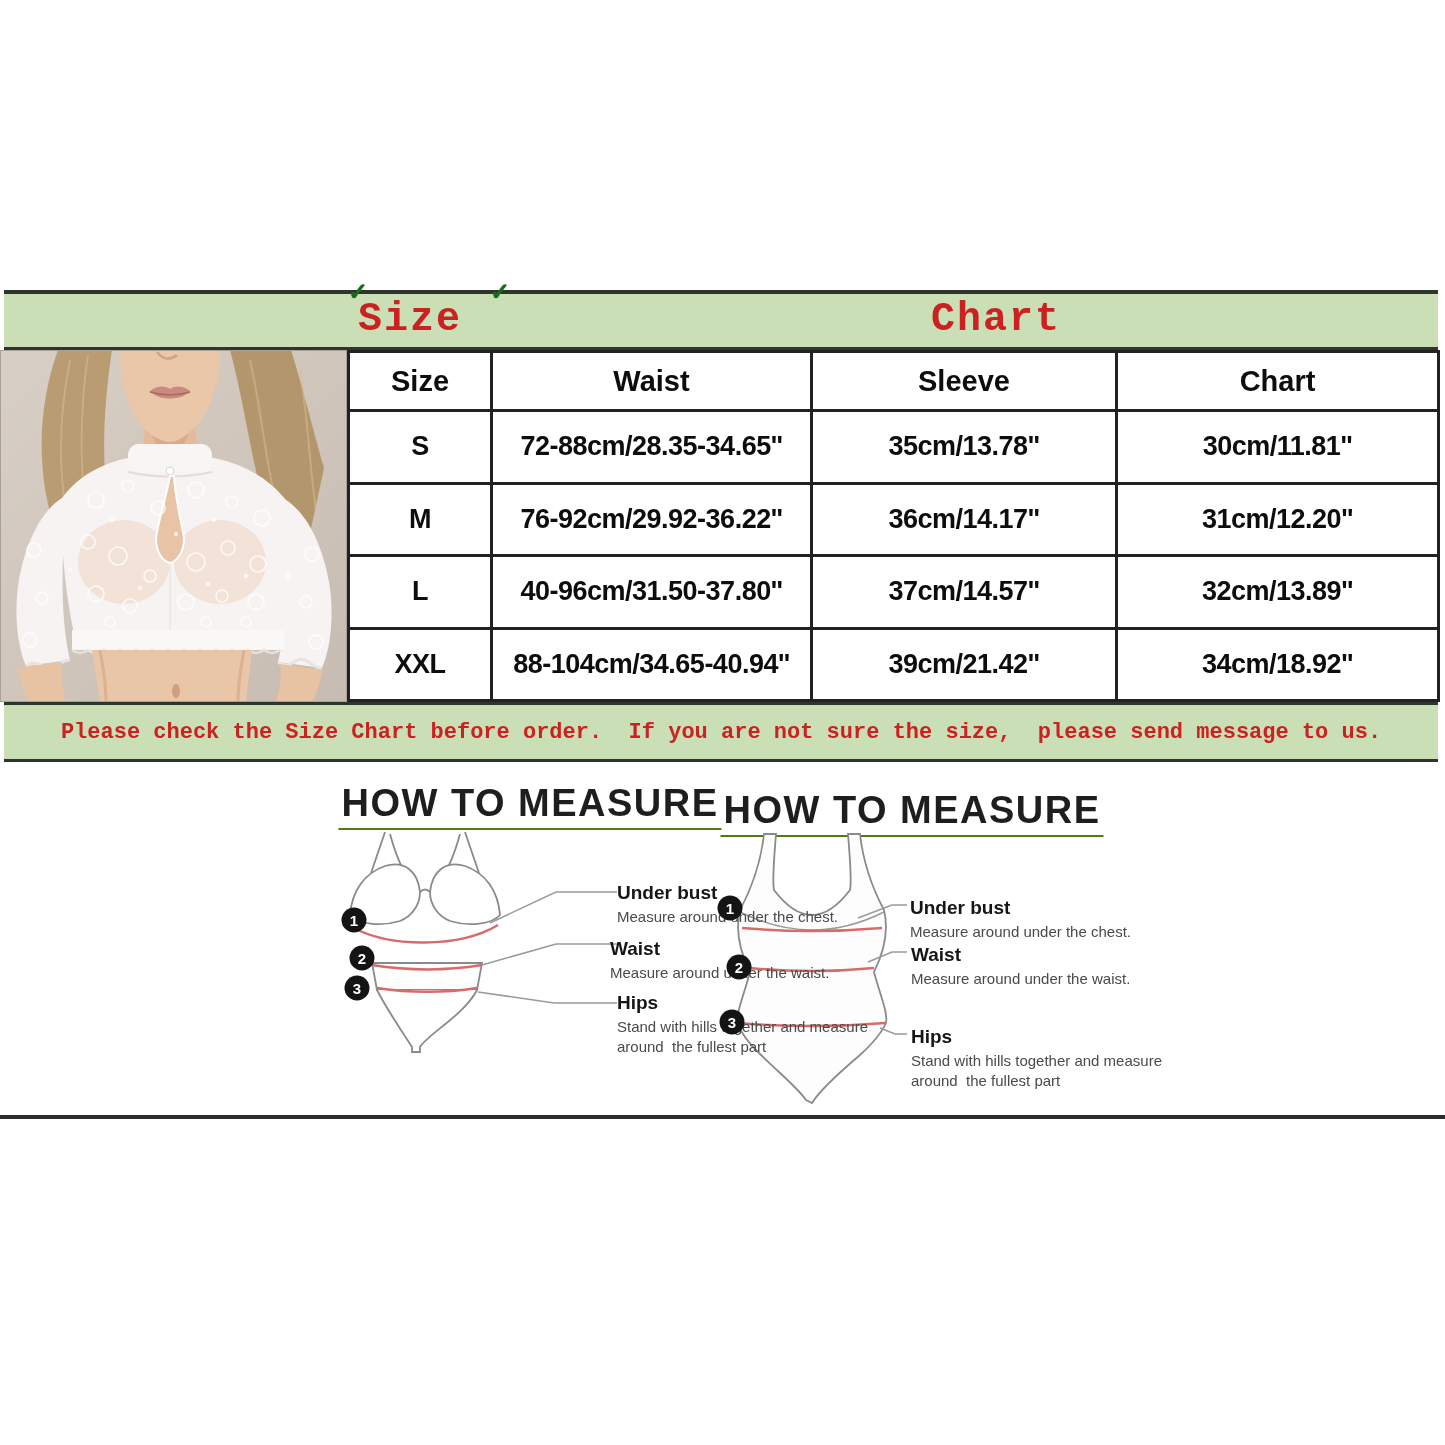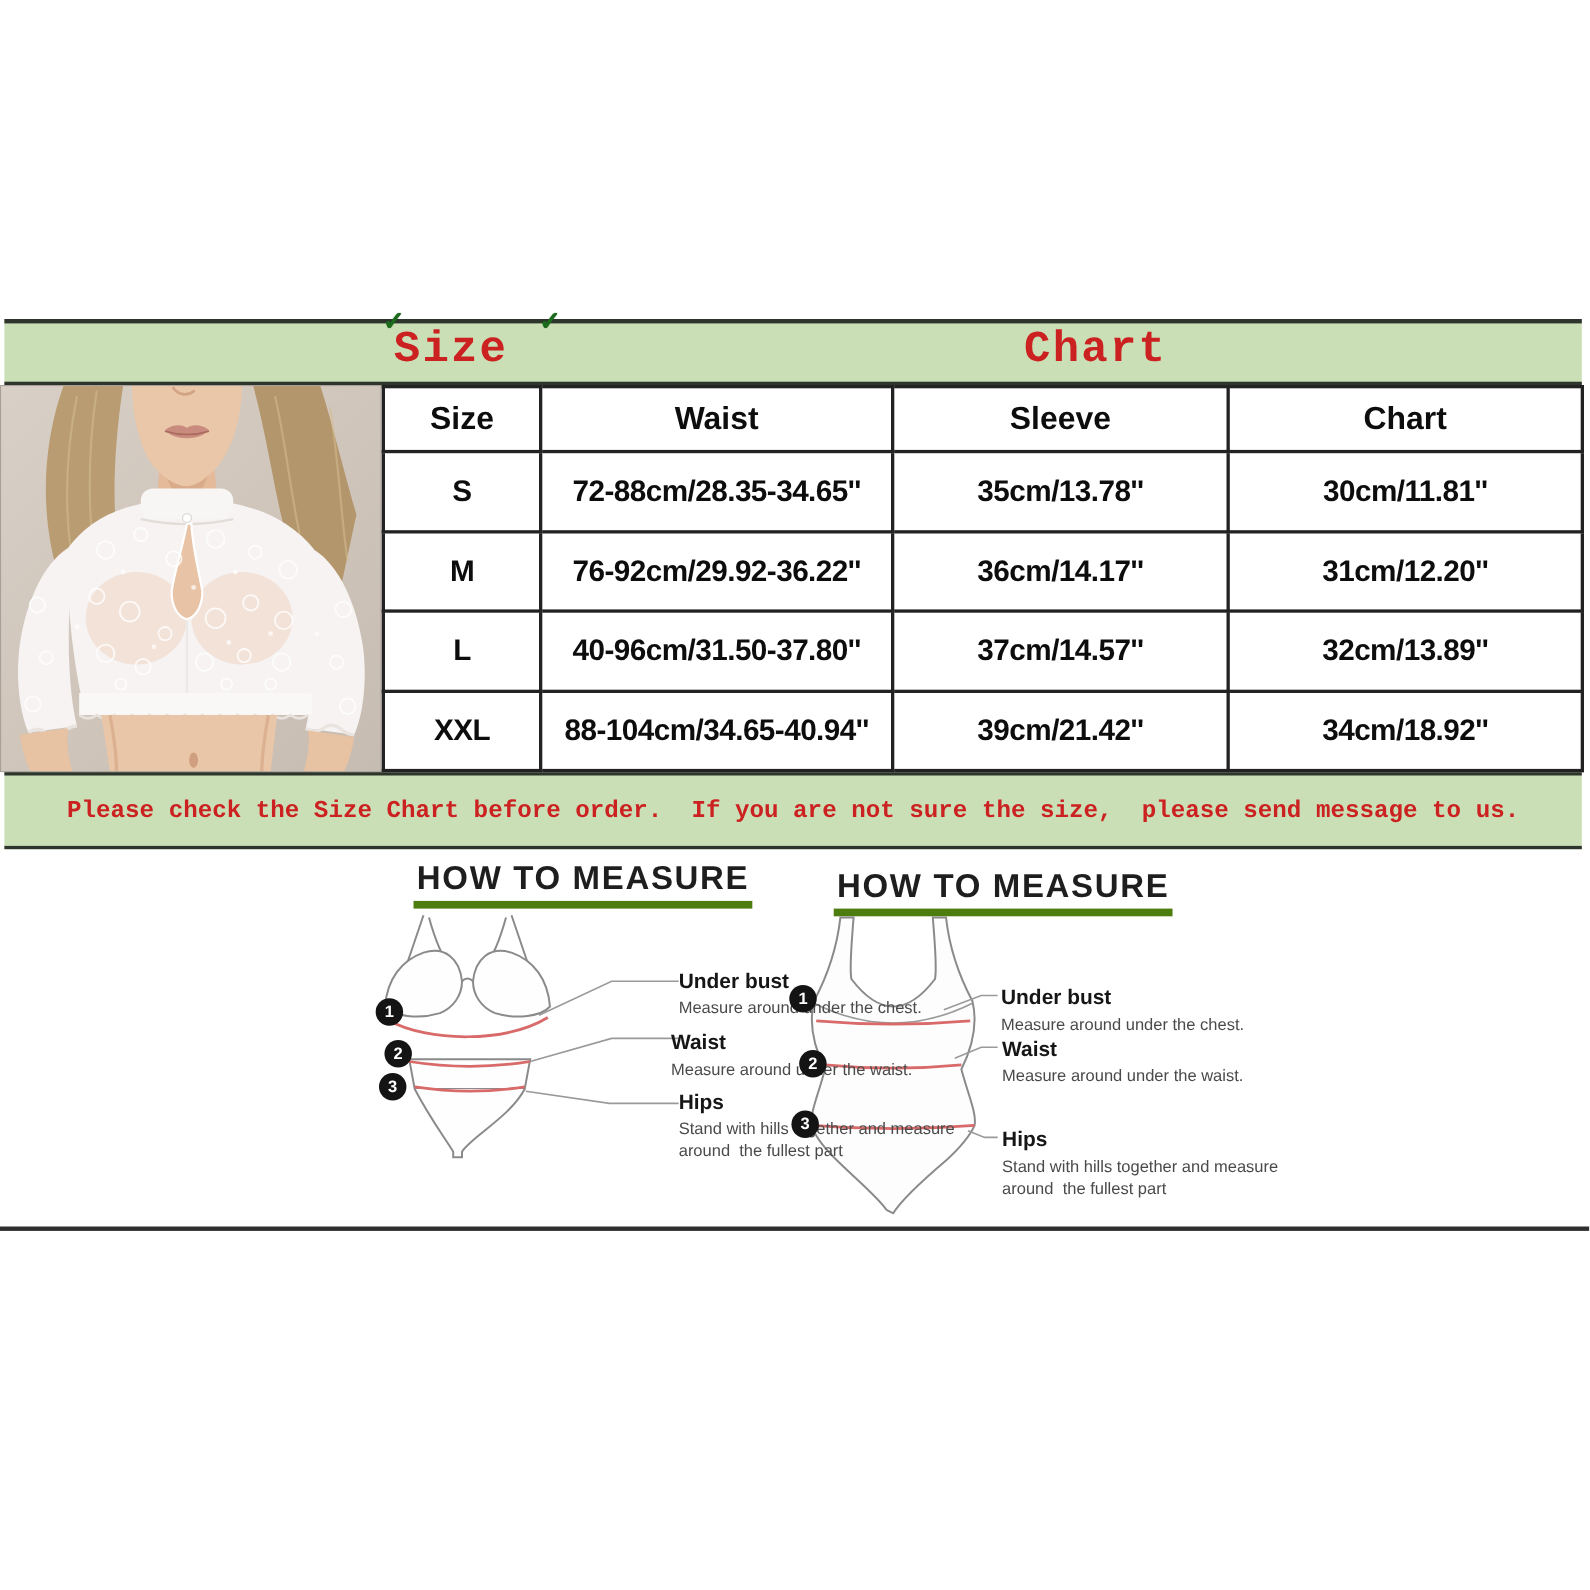--- a/index.html
+++ b/index.html
@@ -27,28 +27,28 @@
   
   .size-table{position:absolute;left:347px;top:350px;width:1090px;height:352px;
         border-collapse:collapse;table-layout:fixed;background:#fff;}
   .size-table th,.size-table td{border:3px solid #222222;text-align:center;vertical-align:middle;
         font-weight:bold;color:#0d0d0d;padding:0;background:#fff;}
   .size-table th{font-size:29px;height:56px;}
   .size-table td{font-size:27px;height:59px;letter-spacing:-0.5px;}
   .col-size{width:143px;} .col-bust{width:320px;} .col-sleeve{width:305px;} .col-length{width:322px;}
 
   
-  .band.notice{top:702px;height:70px;display:flex;align-items:center;justify-content:center;
+  .band.notice{top:702px;height:60px;display:flex;align-items:center;justify-content:center;
         border-top:3px solid #2e352c;}
   .notice-text{font-family:"Liberation Mono","DejaVu Sans Mono",monospace;font-weight:bold;
         font-size:22px;color:#cc2121;white-space:pre;}
 
   
-  .measure-title{position:absolute;transform:translateX(-50%);font-size:30px;font-weight:600;
-        letter-spacing:1.5px;color:#1e1e1e;border-bottom:7px solid #4d7c0f;padding:0 3px 3px;}
+  .measure-title{position:absolute;transform:translateX(-50%);font-size:38px;font-weight:600;
+        letter-spacing:1.5px;color:#1e1e1e;border-bottom:2px solid #4d7c0f;padding:0 3px 3px;}
   .measure-title.mt-left{left:530px;top:782px;}
   .measure-title.mt-right{left:912px;top:789px;}
   .sketch{position:absolute;}
   .sketch.sk-left{left:330px;top:820px;}
   .sketch.sk-right{left:700px;top:820px;}
   .badge{position:absolute;width:25px;height:25px;border-radius:50%;background:#141414;color:#fff;
         font-size:15px;font-weight:bold;display:flex;align-items:center;justify-content:center;
         transform:translate(-50%,-50%);z-index:4;}
   .mlabel{position:absolute;z-index:4;}
   .mlabel .lab{font-size:19px;font-weight:bold;color:#161616;}

